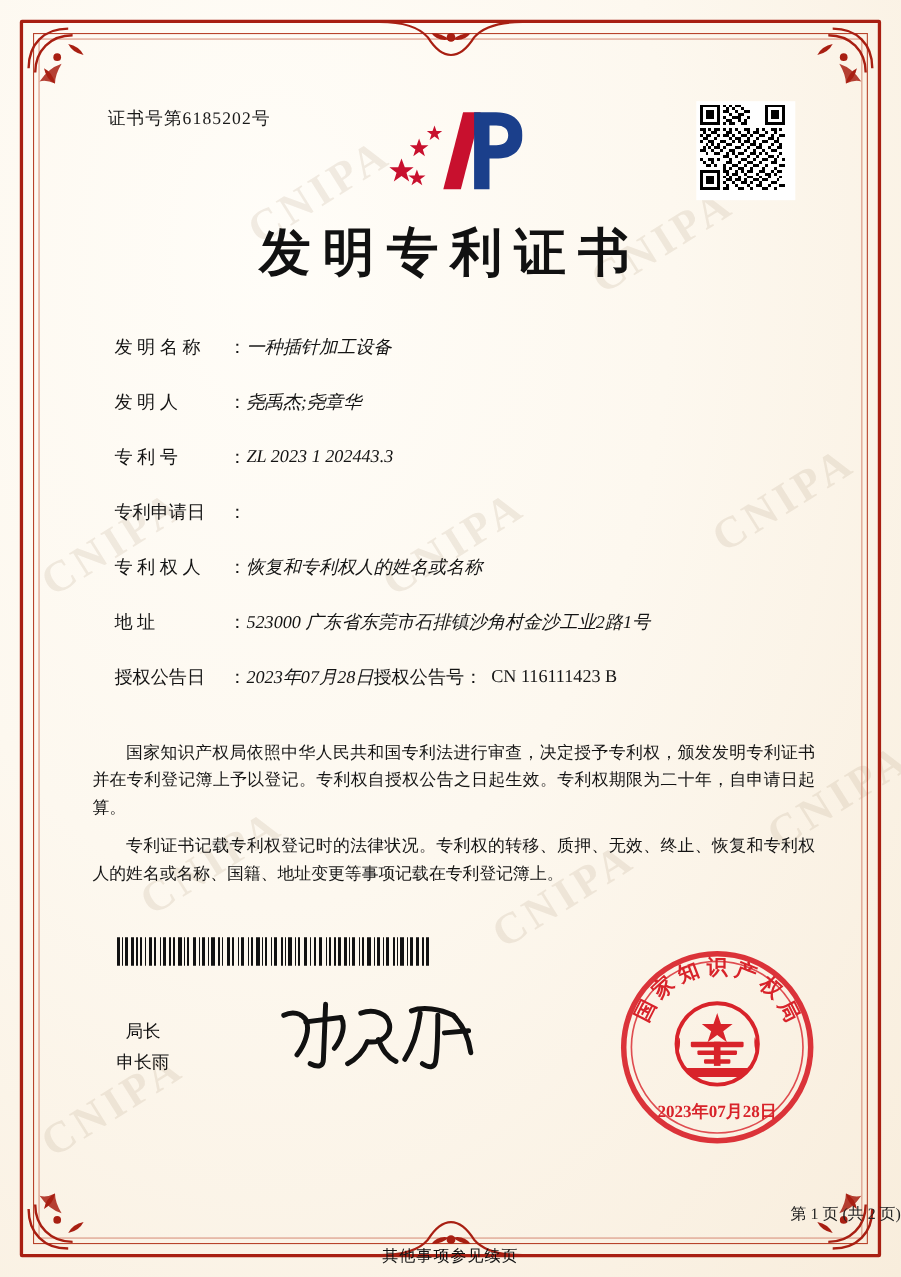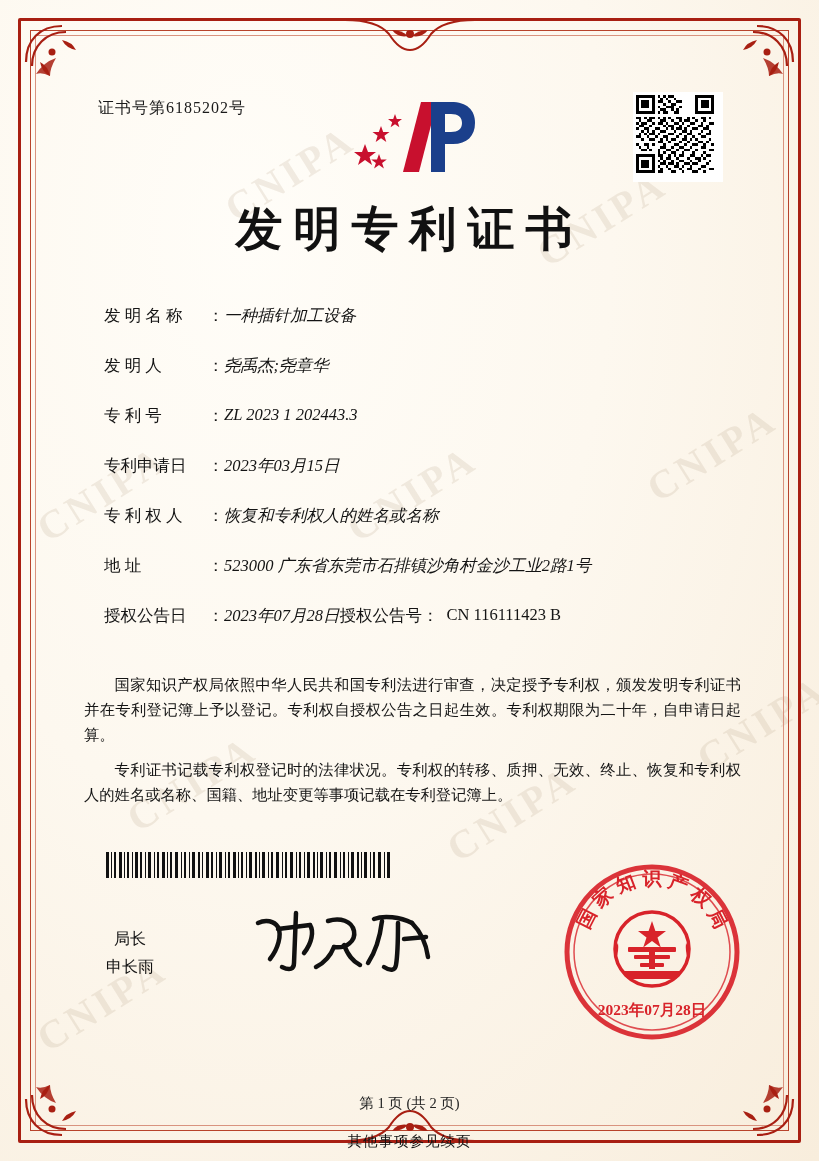--- a/index.html
+++ b/index.html
@@ -131,21 +131,21 @@
     width:210px;height:70px;
   }
 
   .seal{
     position:absolute;right:78px;bottom:120px;
     width:178px;height:178px;
   }
 
   .pagenum{
     position:absolute;left:0;right:0;bottom:48px;
-    text-align:center;font-size:14.5px;color:#222;
+    text-align:right;font-size:14.5px;color:#222;
   }
   .footnote{
     position:absolute;left:0;right:0;bottom:10px;
     text-align:center;font-size:14.5px;color:#111;letter-spacing:1px;margin-top:40px;
   }
 </style>
 </head>
 <body>
 
 <div class="page">
@@ -492,21 +492,20 @@
           <span>专 利 号</span>
             <span>：</span>
         </div>
         <div class="f-val">ZL 2023 1 202443.3</div>
       </div>
       <div class="f-row">
         <div class="f-label spread">
           <span>专利申请日</span>
             <span>：</span>
         </div>
-        <div class="f-val">2023年03月15日</div>
       </div>
       <div class="f-row">
         <div class="f-label spread">
           <span>专 利 权 人</span>
             <span>：</span>
         </div>
         <div class="f-val">恢复和专利权人的姓名或名称</div>
       </div>
       <div class="f-row">
         <div class="f-label spread">

